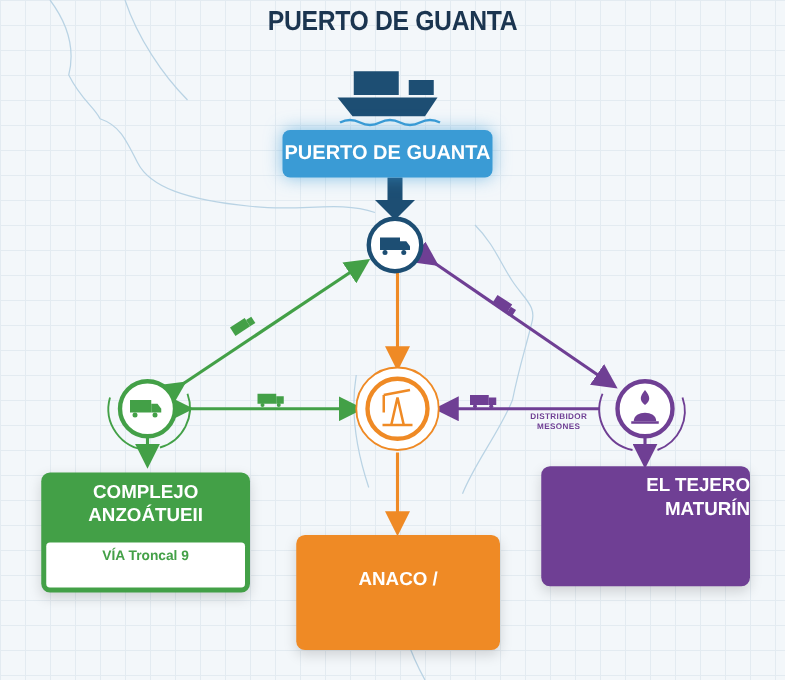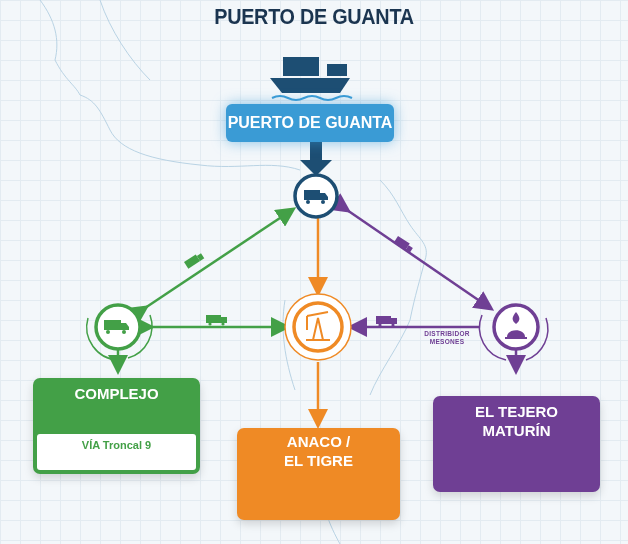--- a/index.html
+++ b/index.html
@@ -133,29 +133,29 @@
 </div>
 
 <div class="abs dist" style="left:412px;top:330px;width:70px;">
   <div>DISTRIBIDOR</div>
   <div>MESONES</div>
 </div>
 
 <div class="abs box green" style="left:33px;top:378px;width:167px;height:96px;">
   <div class="name">
     <div>COMPLEJO</div>
+    <div>ANZOÁTUEII</div>
   </div>
   <div class="via" style="color:#43a047">VÍA Troncal 9</div>
 </div>
 
 <div class="abs box orange" style="left:237px;top:428px;width:163px;height:92px;">
-  <div class="name" style="padding-top:4px;">
+  <div class="name" style="padding-top:4px;margin-top:22px;">
     <div>ANACO /</div>
-    <div>EL TIGRE</div>
   </div>
 </div>
 
-<div class="abs box purple" style="left:433px;top:396px;width:167px;height:96px;">
+<div class="abs box purple" style="left:433px;top:373px;width:167px;height:96px;text-align:right;">
   <div class="name">
     <div>EL TEJERO</div>
     <div>MATURÍN</div>
   </div>
 </div>
 
 </body></html>

